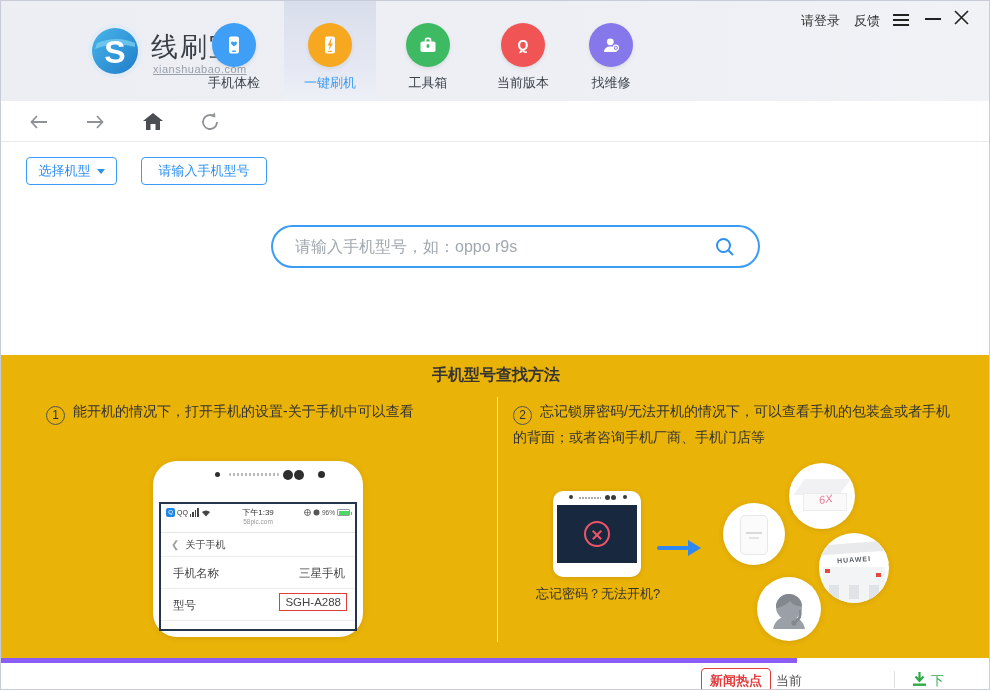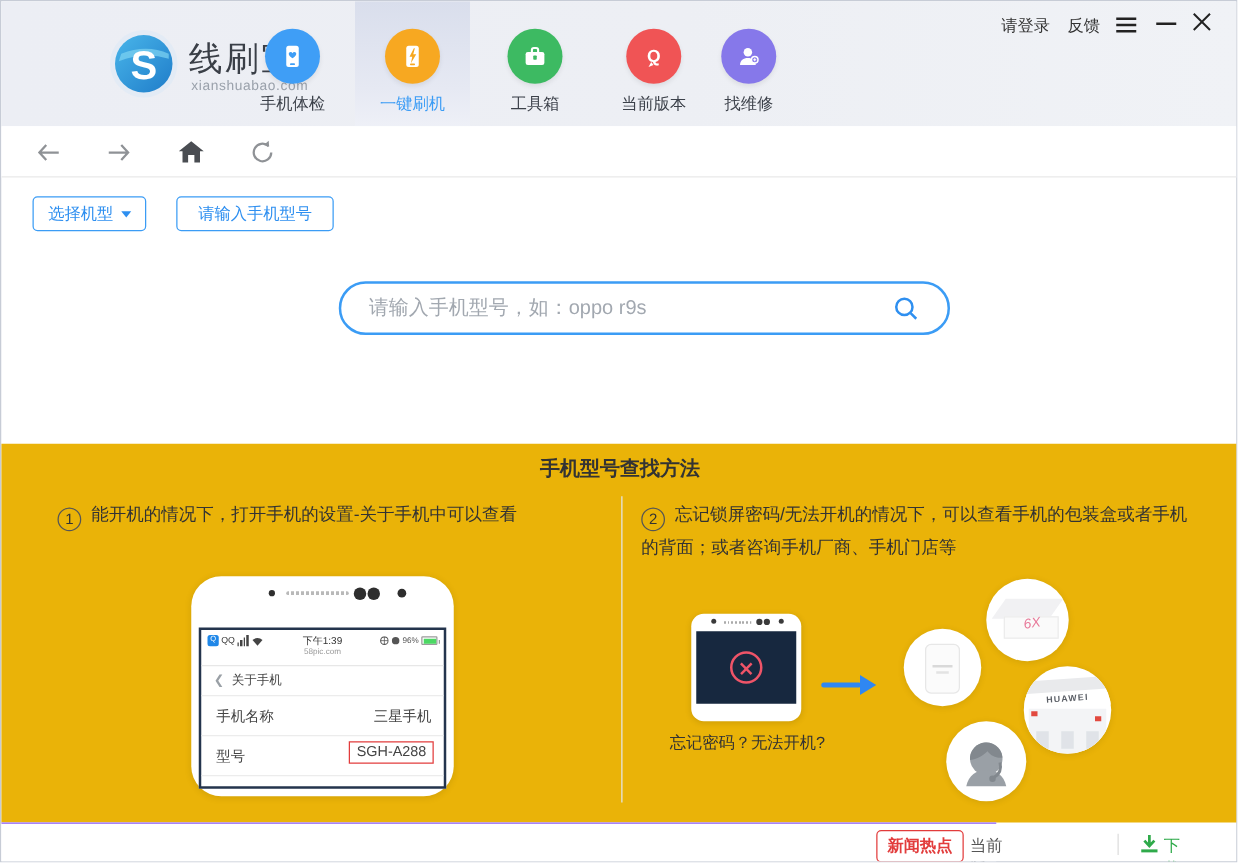--- a/index.html
+++ b/index.html
@@ -8,21 +8,21 @@
   #app { position:relative; width:990px; height:690px; overflow:hidden; background:#fff; border:1px solid #c7ccd6; }
 
   
   .header { position:absolute; left:0; top:0; width:990px; height:100px;
             background:linear-gradient(90deg,#eceef4 0%,#edeff4 55%,#f0f2f6 100%); }
   .active-col { position:absolute; left:283px; top:0; width:92px; height:100px;
                 background:linear-gradient(180deg,#d9deec 0%,#e6e9f3 70%,#eef0f7 100%); }
   .logo { position:absolute; left:86px; top:22px; width:180px; height:58px; }
   .logo-badge { position:absolute; left:0; top:0; width:56px; height:56px; }
   .brand { position:absolute; left:64px; top:6px; font-size:27px; color:#3a3f47; letter-spacing:2px; }
-  .brand-domain { position:absolute; left:66px; top:40px; font-size:11px; color:#9aa1ab; letter-spacing:.5px; }
+  .brand-domain { position:absolute; left:66px; top:40px; font-size:11px; color:#9aa1ab; letter-spacing:.5px;text-decoration:underline; }
 
   .nav-item { position:absolute; top:22px; width:92px; height:72px; text-align:center; cursor:pointer; }
   .nav-icon { width:44px; height:44px; border-radius:50%; margin:0 auto; display:flex; align-items:center; justify-content:center;
               box-shadow:0 2px 4px rgba(0,0,0,.08); }
   .nav-label { display:block; margin-top:7px; font-size:13px; color:#3c414a; }
   .nav-item.active .nav-label { color:#3b9cf5; }
   .c-blue { background:#3f9ef6; } .c-orange { background:#f7a821; } .c-green { background:#3dba62; }
   .c-red { background:#f05455; } .c-purple { background:#8678ea; }
 
   .acct { position:absolute; top:11px; font-size:13px; color:#333; cursor:pointer; }
@@ -179,21 +179,21 @@
     <div class="nav-item" style="left:476px">
       <div class="nav-icon c-red">
         <svg width="24" height="24" viewBox="0 0 24 24">
           <text x="12" y="16.5" text-anchor="middle" font-size="14" font-weight="bold" fill="#fff" font-family="Liberation Sans,sans-serif">Q</text>
           <path d="M10 16.5 l-2.2 4 4-1.6 z" fill="#fff"></path>
         </svg>
       </div>
       <span class="nav-label">当前版本</span>
     </div>
 
-    <div class="nav-item" style="left:552px">
+    <div class="nav-item" style="left:564px">
       <div class="nav-icon c-purple">
         <svg width="24" height="24" viewBox="0 0 24 24">
           <circle cx="11.3" cy="8.8" r="3.4" fill="#fff"></circle>
           <path d="M5 19c0-3.6 2.8-5.6 6.3-5.6s6.3 2 6.3 5.6z" fill="#fff"></path>
           <circle cx="16.8" cy="14.8" r="2.6" fill="#8678ea" stroke="#fff" stroke-width="1.2"></circle>
           <path d="M16.8 13.6v2.4M15.6 14.8h2.4" stroke="#fff" stroke-width=".9"></path>
         </svg>
       </div>
       <span class="nav-label">找维修</span>
     </div>
@@ -370,21 +370,21 @@
       <svg width="64" height="64" viewBox="0 0 64 64">
         <circle cx="32" cy="30" r="13" fill="#9aa0a6"></circle>
         <path d="M19 31 a13 13 0 0 1 26-2 c-4 1-9-1-12-5 -4 4-10 7-14 7z" fill="#82888e"></path>
         <path d="M16 52 c2-9 8-13 16-13 s14 4 16 13 z" fill="#9aa0a6"></path>
         <path d="M43 33 q2 8 -5 12" stroke="#82888e" stroke-width="2.4" fill="none"></path>
         <circle cx="37" cy="46" r="2.6" fill="#82888e"></circle>
       </svg>
     </div>
   </div>
 
-  <div style="position:absolute;left:0;top:657px;width:796px;height:33px;background:#fff;border-top:1px solid #8b5cf6">
+  <div style="position:absolute;left:0;top:657px;width:796px;height:33px;background:#fff;border-top:5px solid #8b5cf6">
     <span style="position:absolute;left:700px;top:5px;padding:3px 8px;border:1px solid #e23c3c;border-radius:4px;color:#e23c3c;font-size:13px;font-weight:bold;cursor:pointer">新闻热点</span>
     <span style="position:absolute;left:775px;top:9px;font-size:13px;color:#555">当前版本：V2.0.8</span>
     <span style="position:absolute;left:893px;top:8px;width:1px;height:17px;background:#ddd"></span>
     <span style="position:absolute;left:911px;top:8px;cursor:pointer">
       <svg width="15" height="16" viewBox="0 0 15 16">
           <path d="M7.5 1 V9 M3.5 5.5 L7.5 9.8 L11.5 5.5" stroke="#2faa4a" stroke-width="2.2" fill="none"></path>
           <rect x="1" y="12.5" width="13" height="2.4" fill="#2faa4a"></rect>
         </svg>
     </span>
     <span style="position:absolute;left:930px;top:9px;font-size:13px;color:#2faa4a;cursor:pointer">下载管理</span>

